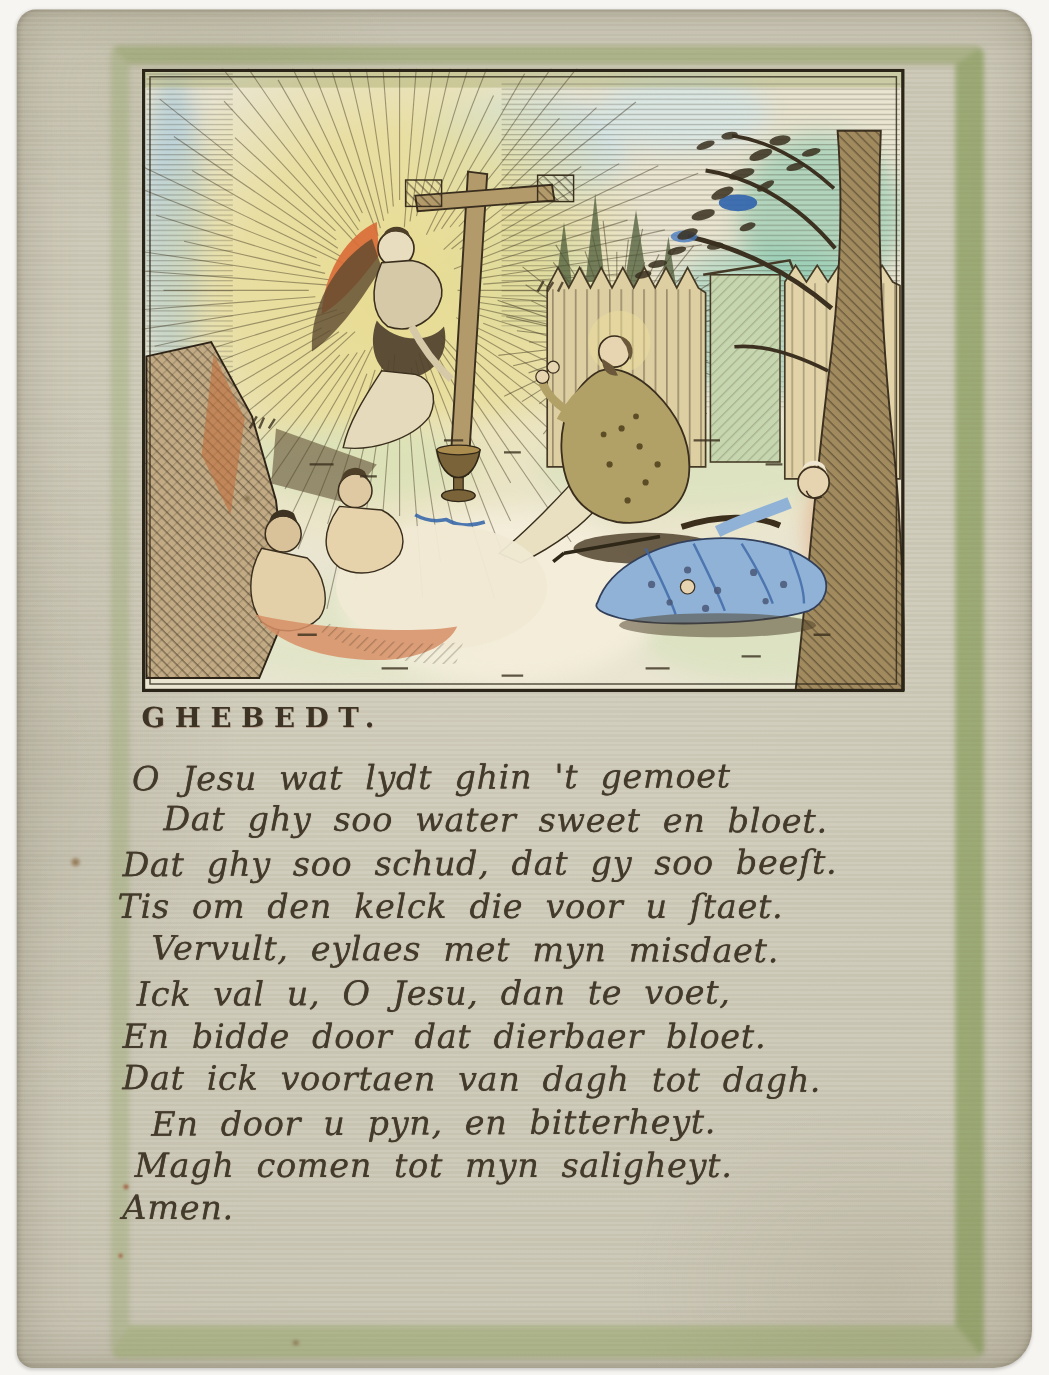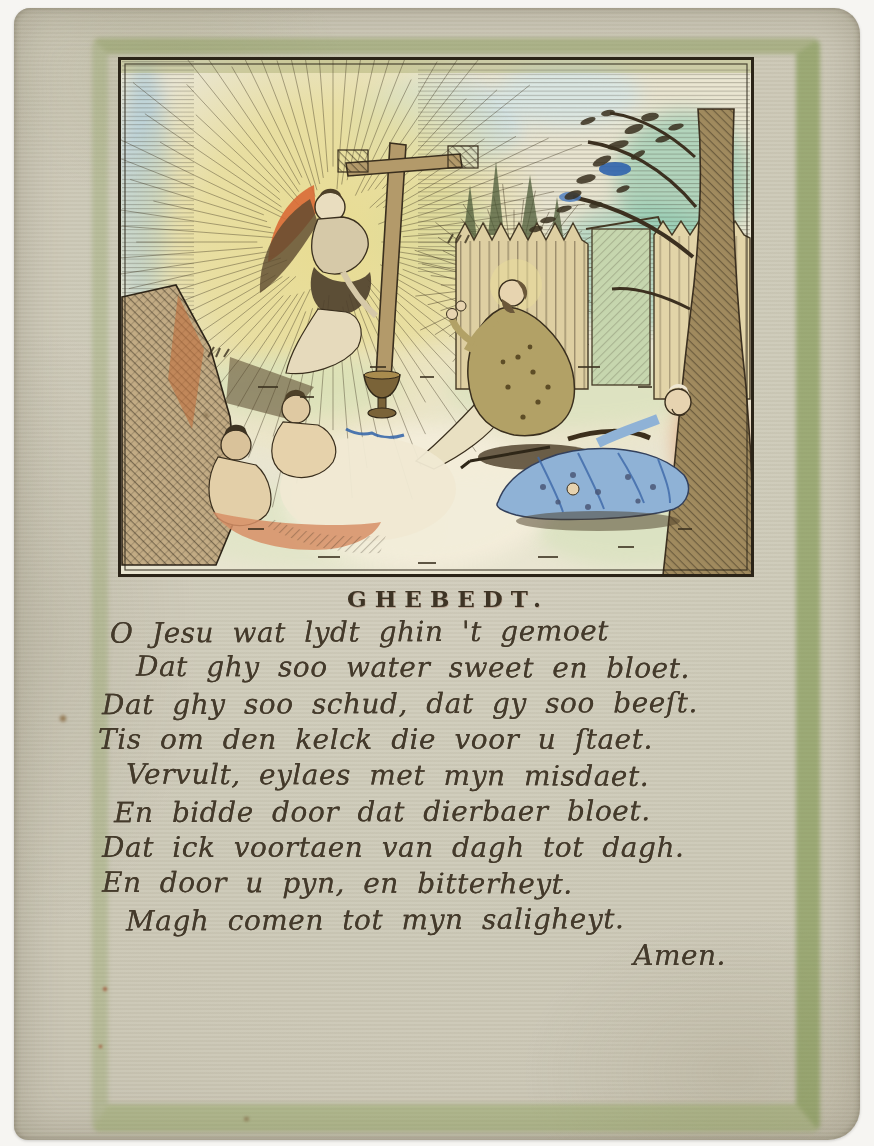--- a/index.html
+++ b/index.html
@@ -40,44 +40,44 @@
   
   .illustration{
     position:absolute;left:104px;top:49px;width:636px;height:520px;
     background:#e9e5d1;overflow:hidden;
   }
   .wash{position:absolute;border-radius:50%;filter:blur(9px);pointer-events:none;}
   .plate-svg{position:absolute;left:0;top:0;width:636px;height:520px;}
   
   .title{
     position:absolute;left:104px;top:577px;width:660px;
-    text-align:center;font-weight:bold;font-size:23px;letter-spacing:8px;
+    text-align:left;font-weight:bold;font-size:23px;letter-spacing:8px;
     color:#3e3425;text-shadow:.5px .5px 0 rgba(130,70,45,.28);
   }
   
   .poem{
-    position:absolute;left:82px;top:606px;width:690px;
+    position:absolute;left:82px;top:622px;width:690px;
     font-style:italic;font-size:28px;line-height:36px;
     color:#443a2b;letter-spacing:.5px;word-spacing:9px;
     text-shadow:0 0 .6px rgba(60,50,35,.85);
   }
   .poem-line{white-space:nowrap;}
   .poem-line:nth-child(1){margin-left:14px;transform:rotate(-.3deg);}
   .poem-line:nth-child(2){margin-left:40px;transform:rotate(.2deg);}
   .poem-line:nth-child(3){margin-left:6px;transform:rotate(-.2deg);}
   .poem-line:nth-child(4){margin-left:2px;}
   .poem-line:nth-child(5){margin-left:30px;transform:rotate(.25deg);}
   .poem-line:nth-child(6){margin-left:18px;transform:rotate(-.2deg);}
   .poem-line:nth-child(7){margin-left:6px;}
   .poem-line:nth-child(8){margin-left:6px;transform:rotate(.2deg);}
   .poem-line:nth-child(9){margin-left:30px;transform:rotate(-.25deg);}
   .poem-line:nth-child(10){margin-left:16px;}
   .poem-line:nth-child(11){margin-left:6px;transform:rotate(.2deg);}
   .poem-line:nth-child(12){margin-left:10px;transform:rotate(-.2deg);}
-  .amen{ text-align:right;padding-right:60px;}
+  .amen{ text-align:left;padding-right:60px;}
   .signature{
     position:absolute;left:492px;top:1058px;
     font-style:italic;font-size:21px;letter-spacing:3px;color:#4a4134;
     text-shadow:0 0 .6px rgba(70,60,45,.7);
   }
   
   .stain{position:absolute;border-radius:50%;filter:blur(1px);pointer-events:none;}
   .stain.s1{left:44px;top:706px;width:10px;height:9px;background:radial-gradient(circle,#8a6c43 0%,rgba(138,108,67,0) 75%);}
   .stain.s2{left:188px;top:404px;width:8px;height:7px;background:radial-gradient(circle,#7d6848 0%,rgba(125,104,72,0) 75%);}
   .stain.s3{left:88px;top:978px;width:6px;height:6px;background:radial-gradient(circle,#9c4a2e 0%,rgba(156,74,46,0) 75%);}
@@ -431,20 +431,21 @@
   </div>
 
   <div class="title">GHEBEDT.</div>
 
   <div class="poem">
     <div class="poem-line">O Jesu wat lydt ghin 't gemoet</div>
     <div class="poem-line">Dat ghy soo water sweet en bloet.</div>
     <div class="poem-line">Dat ghy soo schud, dat gy soo beeſt.</div>
     <div class="poem-line">Tis om den kelck die voor u ſtaet.</div>
     <div class="poem-line">Vervult, eylaes met myn misdaet.</div>
+    <div class="poem-line">Ick val u, O Jesu, dan te voet,</div>
     <div class="poem-line">En bidde door dat dierbaer bloet.</div>
     <div class="poem-line">Dat ick voortaen van dagh tot dagh.</div>
     <div class="poem-line">En door u pyn, en bitterheyt.</div>
     <div class="poem-line">Magh comen tot myn saligheyt.</div>
     <div class="poem-line amen">Amen.</div>
   </div>
 
 
   <div class="stain s1"></div>
   <div class="stain s2"></div>

